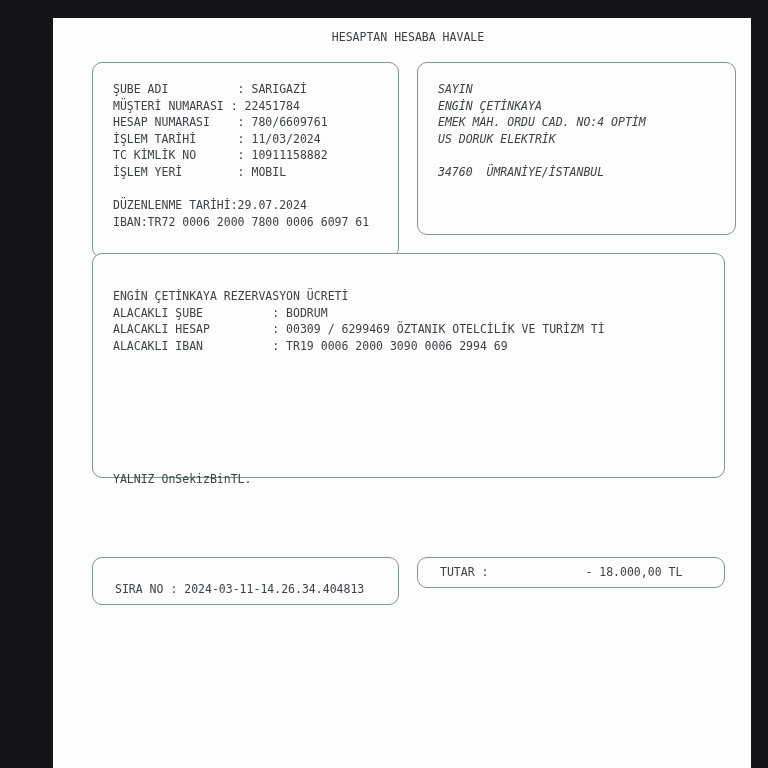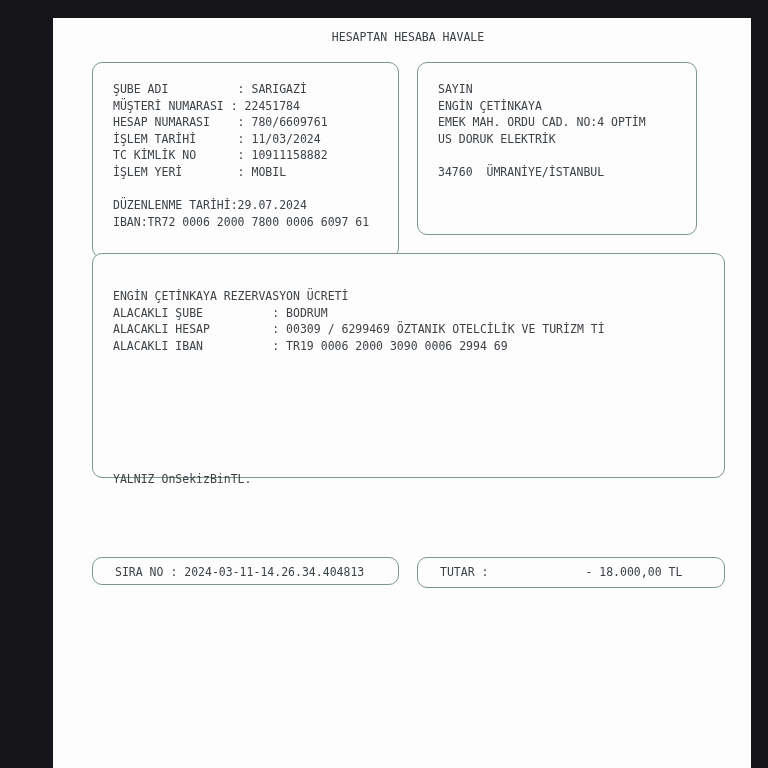--- a/index.html
+++ b/index.html
@@ -39,23 +39,23 @@
     line-height: 16.6px;
   }
   .box pre {
     font-family: inherit;
     font-size: inherit;
     line-height: inherit;
     color: inherit;
     white-space: pre;
   }
   .box-sender    { left: 33px;  top: 38px;  width: 307px; height: 196px; padding: 12px 10px 0 14px; }
-  .box-recipient { left: 358px; top: 38px;  width: 280px; height: 173px; padding: 12px 10px 0 14px; }
+  .box-recipient { left: 358px; top: 38px;  width: 319px; height: 173px; padding: 12px 10px 0 14px; font-style: italic; }
   .box-detail    { left: 33px;  top: 229px; width: 633px; height: 225px; padding: 28px 10px 0 14px; }
-  .box-sira      { left: 33px;  top: 533px; width: 307px; height: 28px; display: flex; align-items: flex-start; padding: 0 10px 0 16px; }
+  .box-sira      { left: 33px;  top: 533px; width: 307px; height: 48px; display: flex; align-items: flex-end; padding: 0 10px 0 16px; }
   .box-tutar     { left: 358px; top: 533px; width: 308px; height: 31px; display: flex; align-items: center; padding: 0 20px 0 16px; }
 </style>
 </head>
 <body>
 
 <div class="page">
 
   <div class="doc-title">HESAPTAN HESABA HAVALE</div>
 
   <div class="box box-sender">

